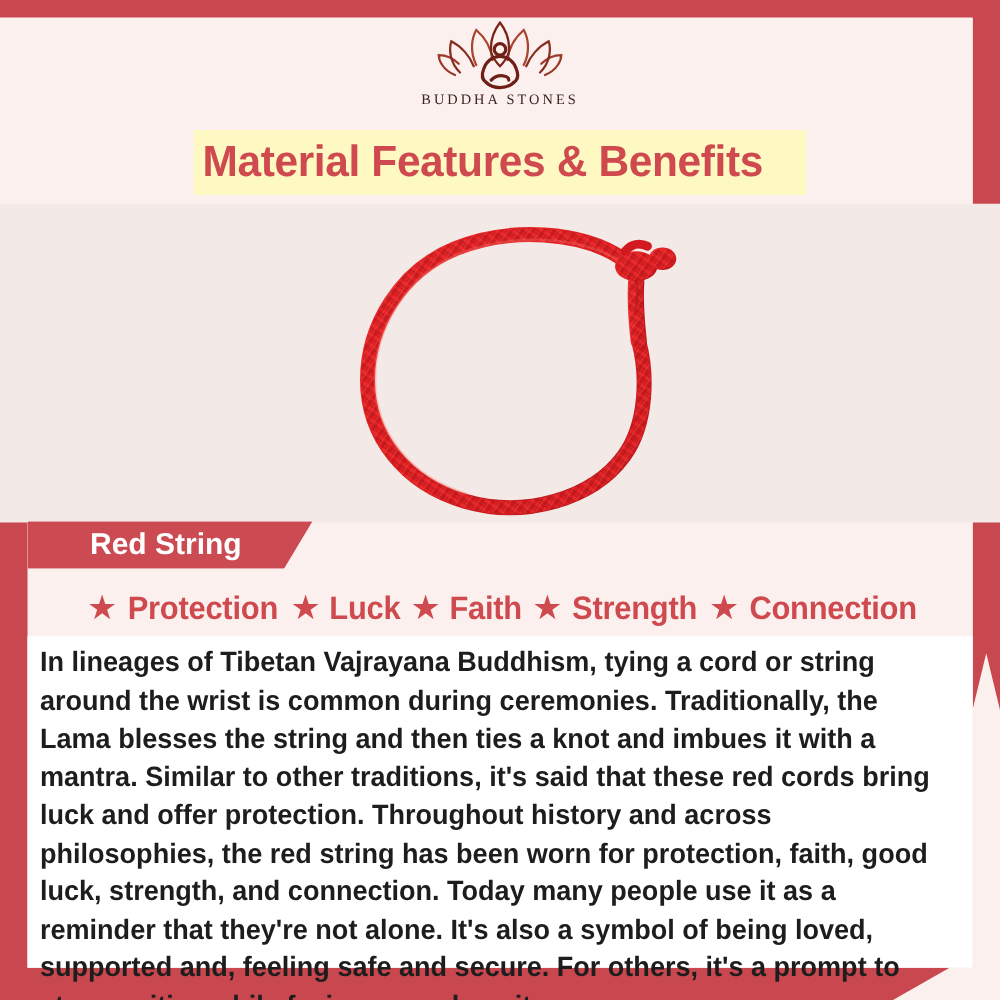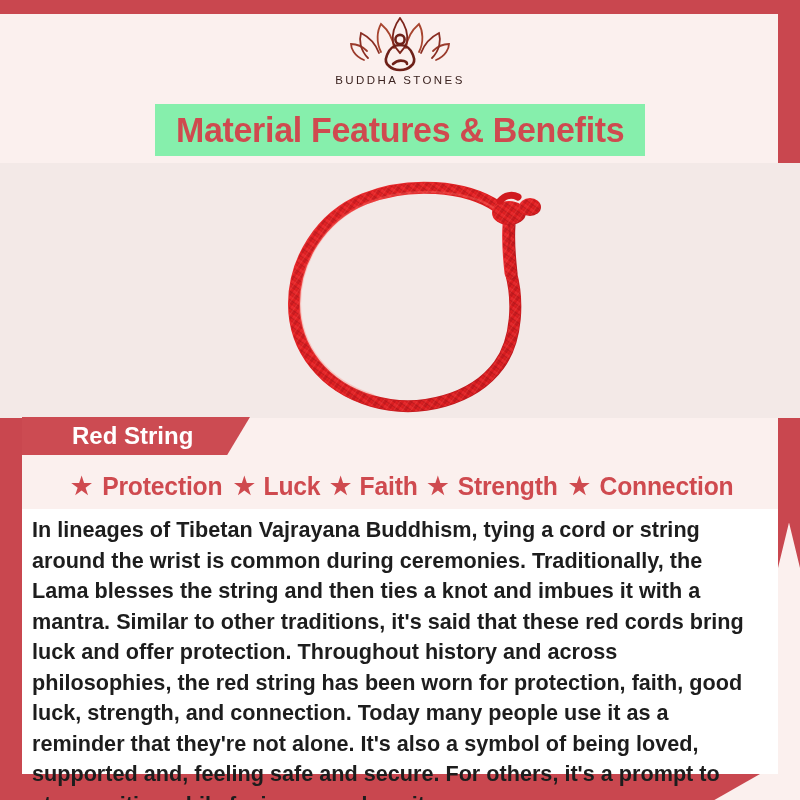--- a/index.html
+++ b/index.html
@@ -59,38 +59,37 @@
     flex-direction: column;
     align-items: center;
     justify-content: flex-start;
   }
   .logo-mark {
     width: 104px;
     height: 62px;
     display: block;
   }
   .logo-word {
-    font-family: Liberation Sans, sans-serif;
+    font-family: Liberation Serif, serif;
     font-size: 11.5px;
     letter-spacing: 2.4px;
     color: #3b2320;
     margin-top: -2px;
   }
 
   
   .title-banner {
     position: absolute;
     left: 155px;
     top: 104px;
     width: 490px;
     height: 52px;
-    background: #86efac;
-    display: flex;
-    align-items: center;
-    justify-content: center;
+    background: #fef9c3;
+    display: flex;
+    align-items: center;
   }
   .title-text {
     font-family: "Liberation Sans Narrow", "Liberation Sans", sans-serif;
     font-weight: bold;
     font-size: 35px;
     color: #cf4a4f;
     letter-spacing: -0.3px;
     transform: scaleX(0.97);
     white-space: nowrap;
   }

